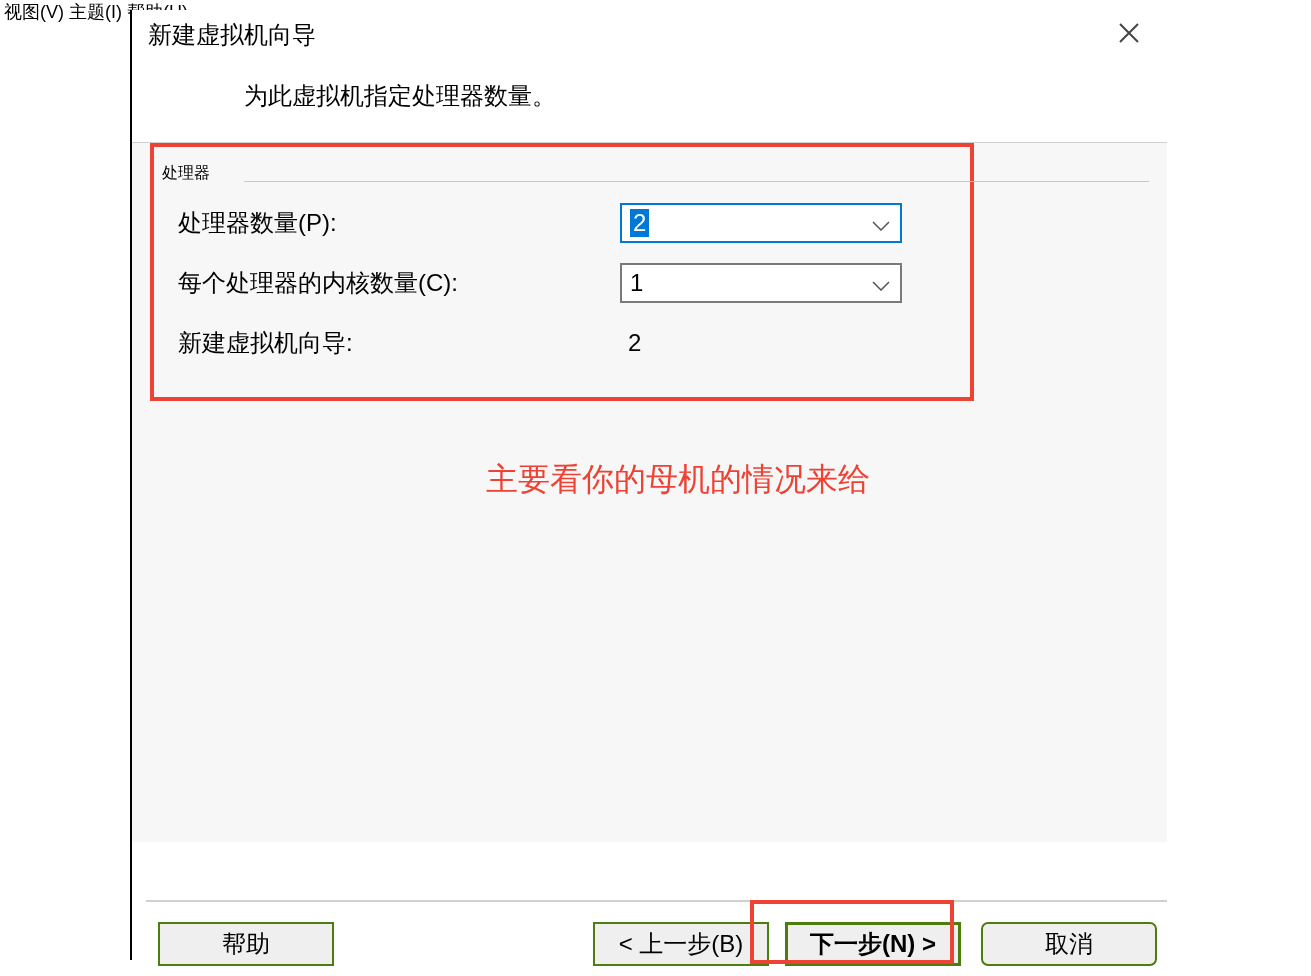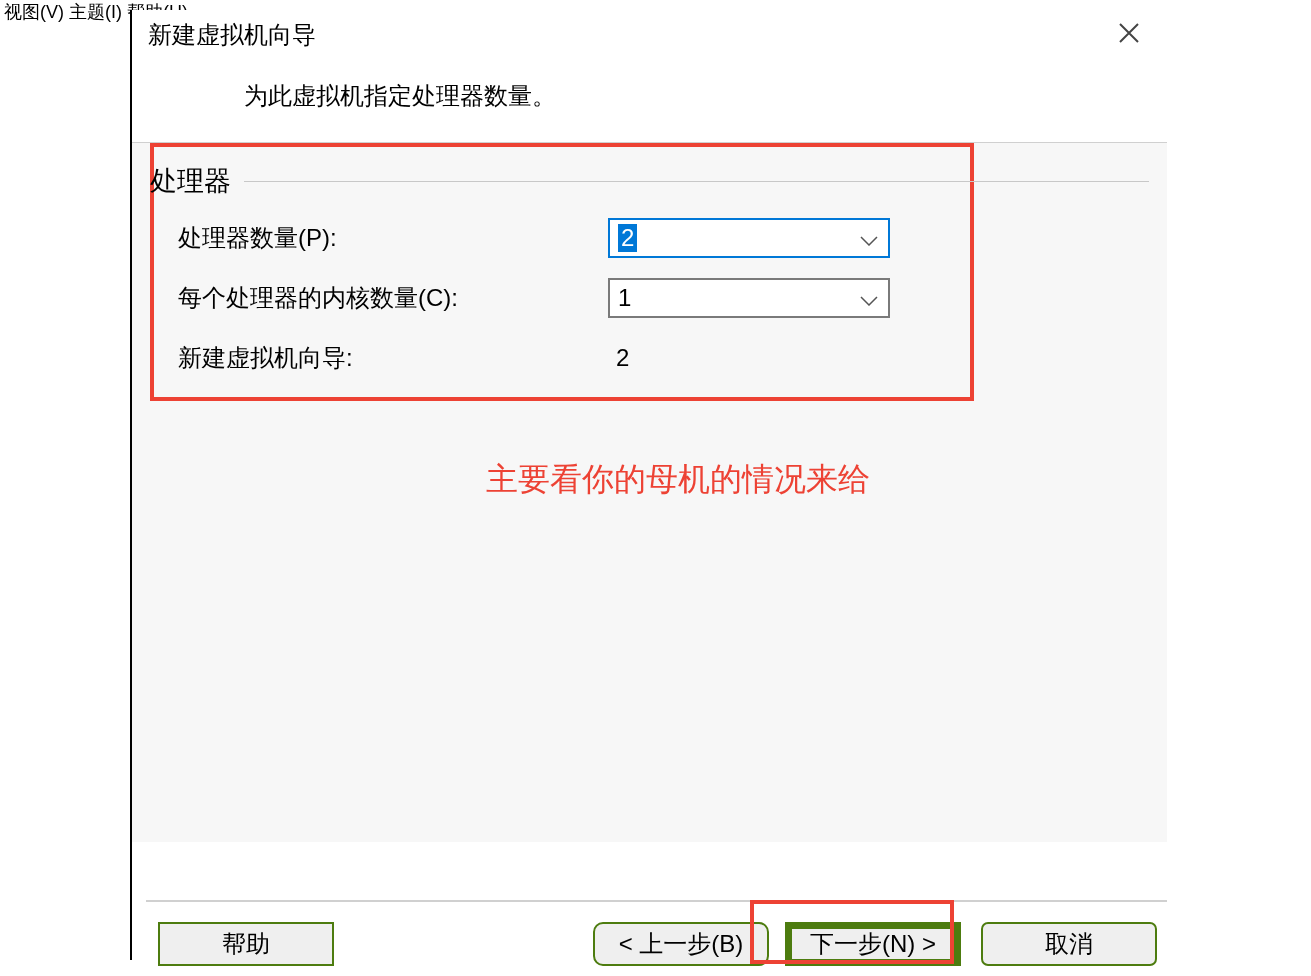--- a/index.html
+++ b/index.html
@@ -84,37 +84,39 @@
       width: 824px;
       height: 258px;
       border: 4px solid #ed4234;
       pointer-events: none;
     }
     .fieldset {
       padding-top: 20px;
       position: relative;
     }
     .fieldset-legend {
-      font-size: 27px;
-      color: #000;
+      font-size: 16px;
+      color: #000;
+      margin-left: 12px;
       margin-bottom: 8px;
     }
     .fieldset-line {
       position: absolute;
       top: 38px;
       left: 94px;
       right: 0;
       height: 1px;
       background: #c8c8c8;
     }
     .form-row {
       display: flex;
       align-items: center;
       margin: 18px 0 18px 28px;
       height: 42px;
+      gap: 12px;
     }
     .form-label {
       font-size: 24px;
       color: #000;
       width: 430px;
     }
     .combo {
       display: flex;
       align-items: center;
       justify-content: space-between;
@@ -172,31 +174,31 @@
       font-size: 24px;
       color: #000;
       cursor: pointer;
       display: flex;
       align-items: center;
       justify-content: center;
       font-family: inherit;
       transform: translateY(6px);
     }
     .btn.primary {
-      border: 7px solid #4d7c0f;
+      border: 3px solid #4d7c0f;
+      font-weight: bold;
     }
     .btn-help {
       margin-left: 12px;
     }
     .btn-spacer {
       flex: 1;
     }
     .btn-back {
       margin-right: 0;
-      border-radius: 10px;
     }
     .btn-next {
       margin-left: 16px;
     }
     .btn-cancel {
       margin-left: 20px;
       margin-right: 10px;
       border-radius: 7px;
     }
     .next-red-box {

